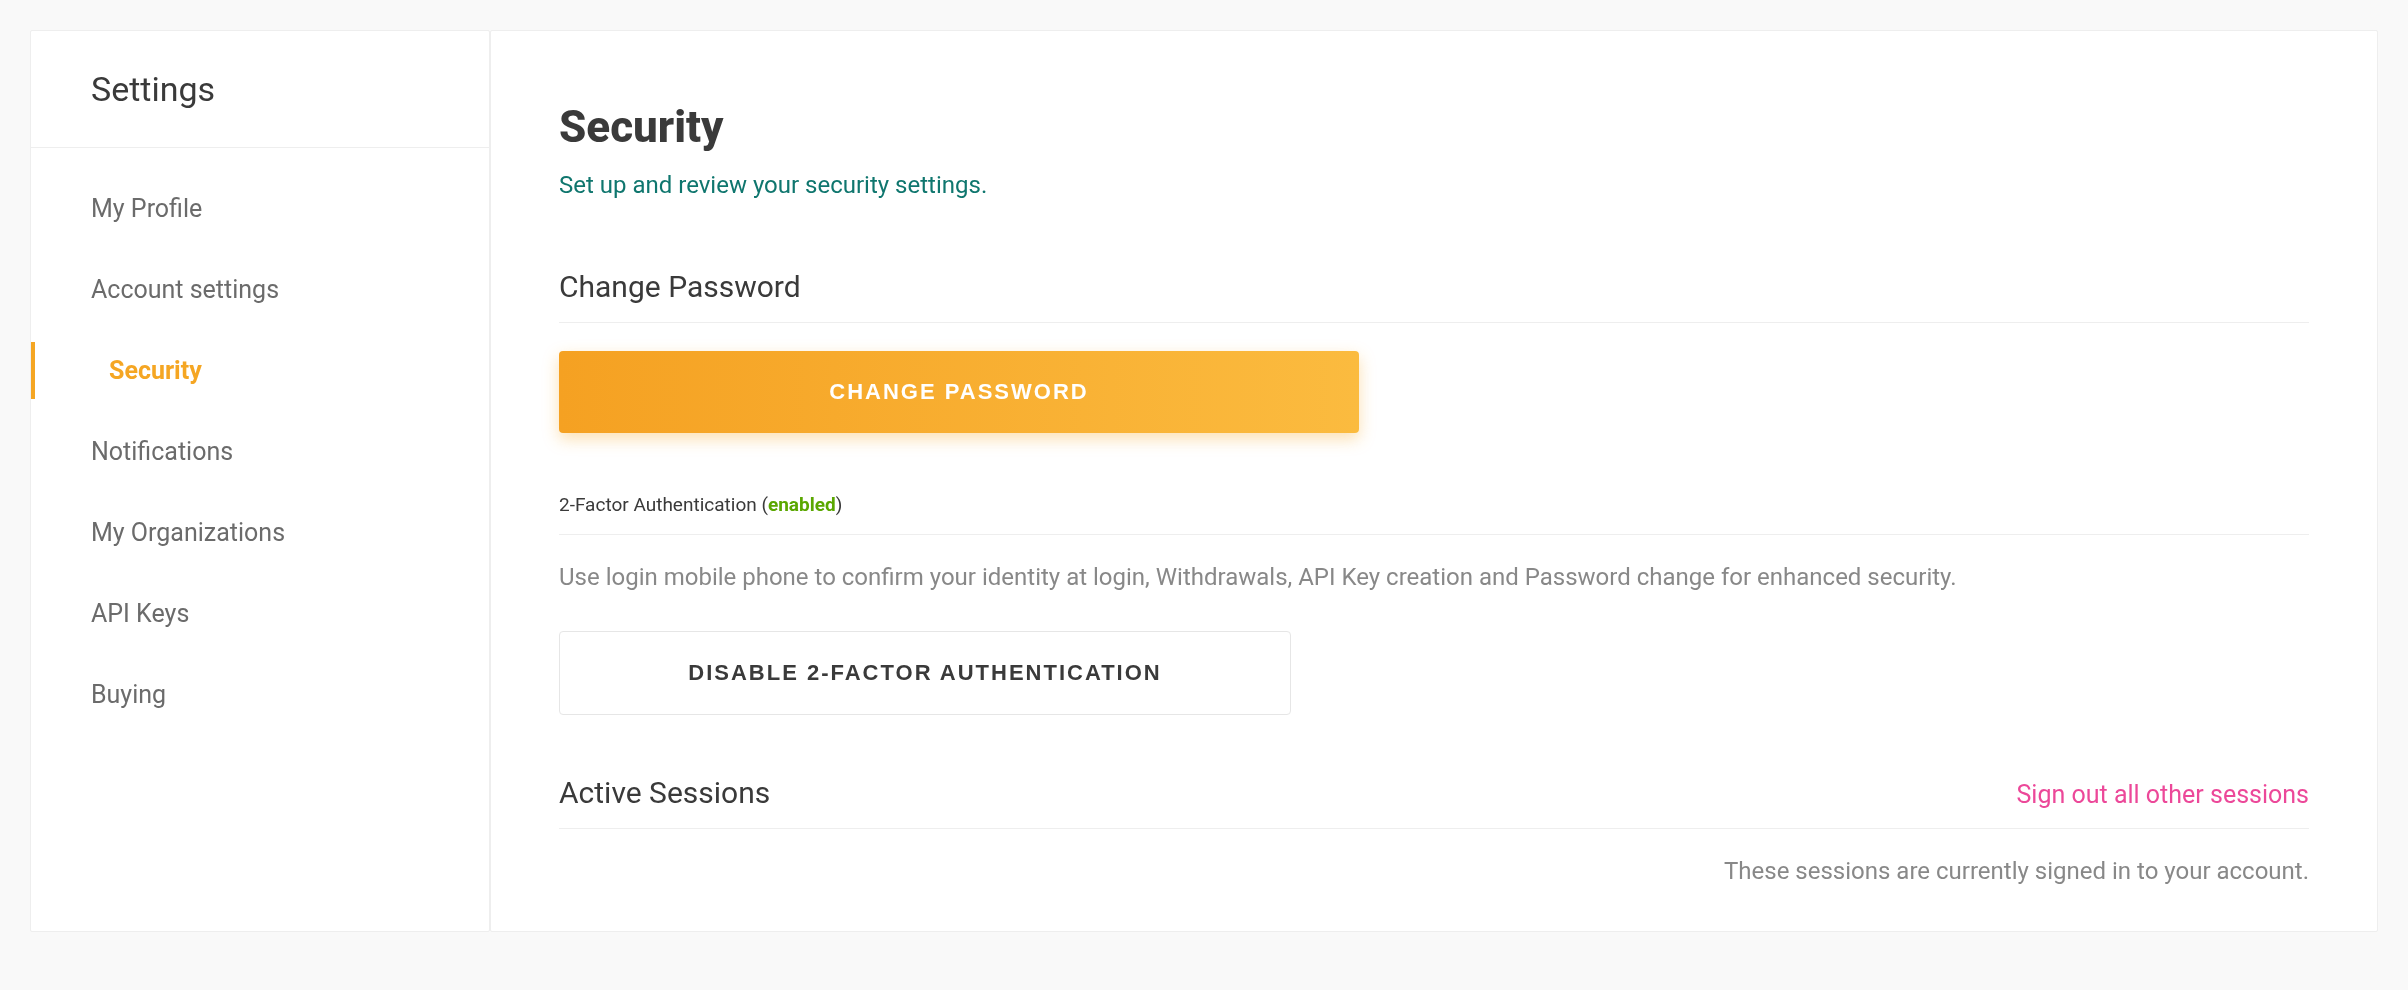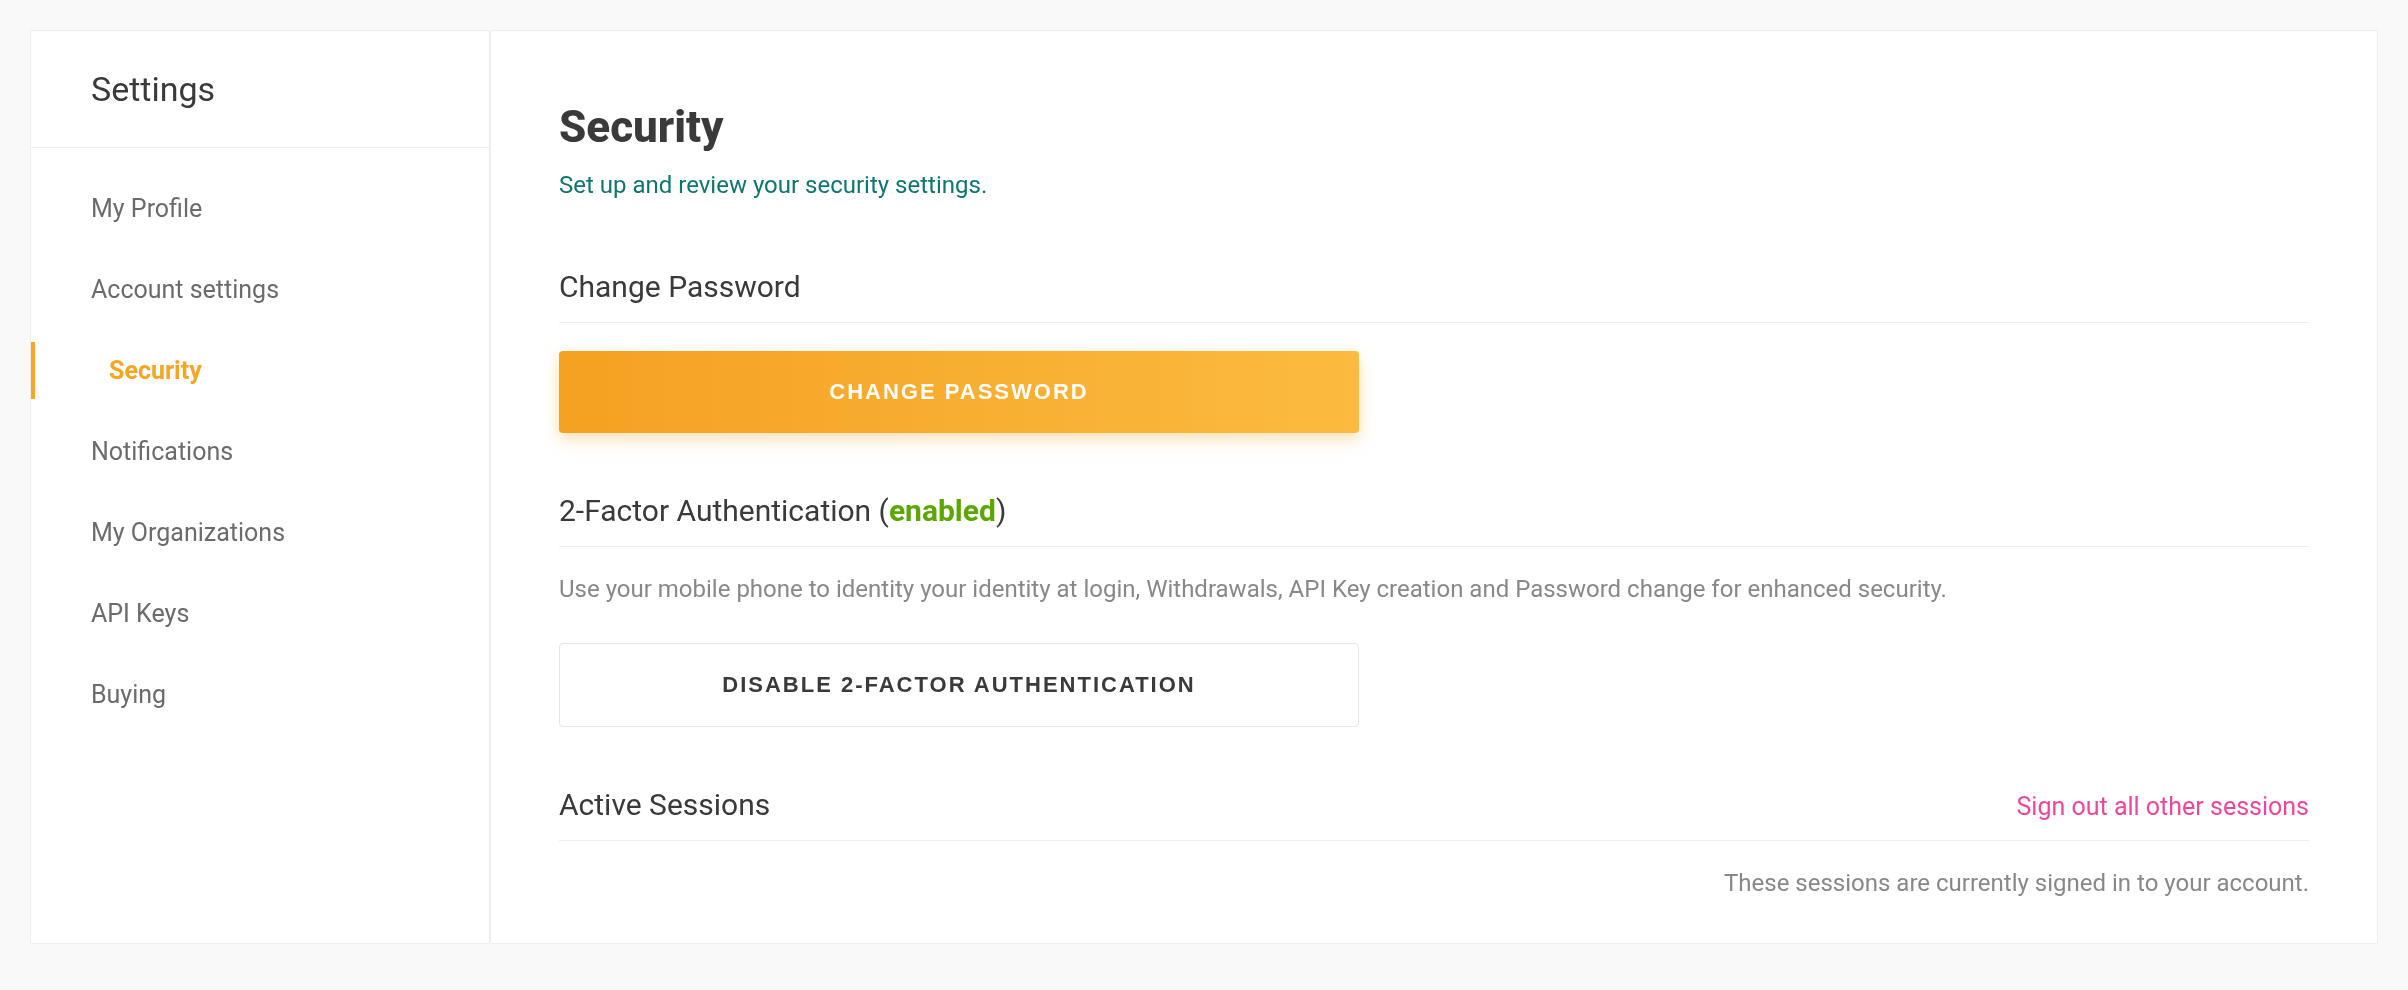--- a/index.html
+++ b/index.html
@@ -107,21 +107,21 @@
       background: linear-gradient(90deg, #f5a122 0%, #fbbb3f 100%);
       color: #ffffff;
       font-size: 22px;
       font-weight: 700;
       letter-spacing: 2px;
       cursor: pointer;
       text-align: center;
       box-shadow: 0 6px 16px rgba(245, 166, 35, 0.35);
     }
     .btn-secondary {
-      width: 800px;
+      width: 732px;
       max-width: 100%;
       padding: 28px 0;
       border: 1px solid #e6e6e6;
       border-radius: 4px;
       background: #ffffff;
       color: #3a3a3a;
       font-size: 22px;
       font-weight: 700;
       letter-spacing: 2px;
       cursor: pointer;
@@ -131,21 +131,21 @@
       font-size: 25px;
       color: #ec4899;
       cursor: pointer;
       font-weight: 400;
     }
     .status-enabled {
       color: #5aa700;
       font-weight: 700;
     }
     .twofa-title {
-      font-size: 30px;
+      font-size: 19px;
       font-weight: 400;
       color: #3a3a3a;
     }
   </style>
 </head>
 <body>
 
 <div class="container">
   <aside class="sidebar">
     <div class="sidebar-header">
@@ -172,21 +172,21 @@
       </div>
       <button class="btn-primary">CHANGE PASSWORD</button>
     </section>
 
     <section class="section">
       <div class="section-header-row">
         <h3 class="twofa-title">
           <span>2-Factor Authentication (</span><span class="status-enabled">enabled</span><span>)</span>
         </h3>
       </div>
-      <p class="section-description">Use your mobile phone to identity your identity at login, Withdrawals, API Key creation and Password change for enhanced security.</p>
+      <p class="section-description">Use login mobile phone to confirm your identity at login, Withdrawals, API Key creation and Password change for enhanced security.</p>
       <button class="btn-secondary">DISABLE 2-FACTOR AUTHENTICATION</button>
     </section>
 
     <section class="section" style="margin-bottom:0;">
       <div class="section-header-row">
         <h3 class="section-title">Active Sessions</h3>
         <a class="link-action">Sign out all other sessions</a>
       </div>
       <p class="section-description" style="margin-bottom:6px;text-align:right;">These sessions are currently signed in to your account.</p>
     </section>

